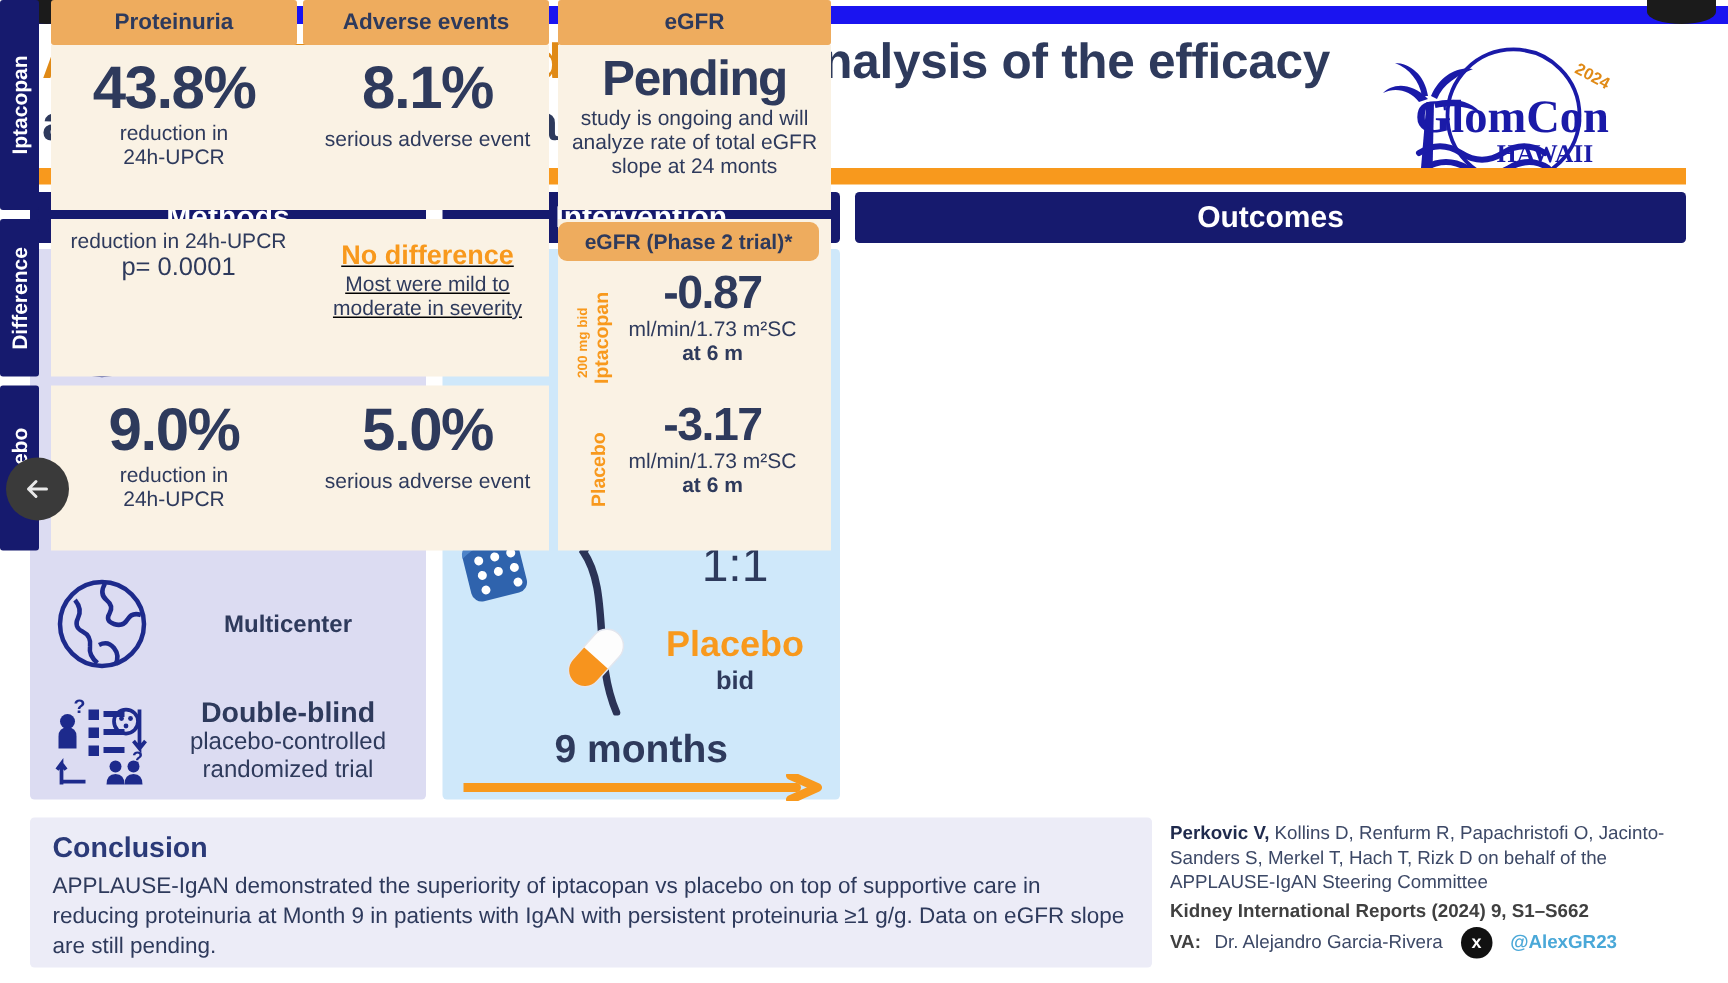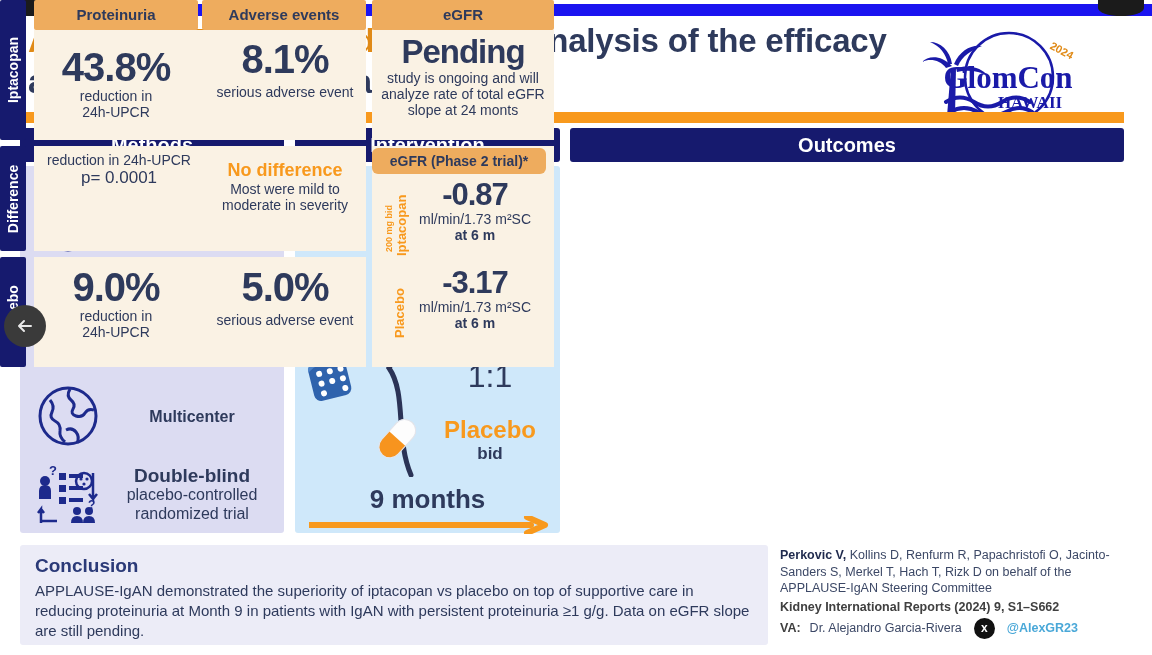--- a/index.html
+++ b/index.html
@@ -302,39 +302,39 @@
     <div class="ohead" style="left:34px; top:0px; width:164px;">Proteinuria</div>
     <div class="ohead" style="left:202px; top:0px; width:164px;">Adverse events</div>
     <div class="ohead" style="left:372px; top:0px; width:182px;">eGFR</div>
 
     <div class="ocell" style="left:34px; top:30px; width:332px; height:110px;"></div>
     <div class="ocell" style="left:372px; top:30px; width:182px; height:110px;"></div>
     <div class="ocell" style="left:34px; top:146px; width:332px; height:105px;"></div>
     <div class="ocell" style="left:34px; top:257px; width:332px; height:110px;"></div>
     <div class="ocell" style="left:372px; top:146px; width:182px; height:221px;"></div>
 
-    <div style="position:absolute; left:34px; top:46px; width:164px;" class="ctr">
+    <div style="position:absolute; left:34px; top:38px; width:164px;" class="ctr">
       <div class="bignum">43.8%</div>
       <div class="subtxt">reduction in</div>
       <div class="subtxt">24h-UPCR</div>
     </div>
     <div style="position:absolute; left:200px; top:38px; width:170px;" class="ctr">
       <div class="bignum">8.1%</div>
       <div class="subtxt" style="margin-top:4px;">serious adverse event</div>
     </div>
     <div style="position:absolute; left:374px; top:34px; width:178px;" class="ctr">
       <div class="bignum" style="font-size:33px; line-height:36px;">Pending</div>
       <div class="subtxt" style="padding:0 4px; line-height:16px;">study is ongoing and will analyze rate of total eGFR slope at 24 monts</div>
     </div>
 
     <div style="position:absolute; left:34px; top:152px; width:170px;" class="ctr">
       <div class="subtxt">reduction in 24h-UPCR</div>
       <div class="subtxt" style="font-size:17px; margin-top:2px;">p= 0.0001</div>
     </div>
-    <div style="position:absolute; left:202px; top:160px; width:166px;" class="ctr">
+    <div style="position:absolute; left:202px; top:160px; width:166px;text-decoration:underline;" class="ctr">
       <div style="font-size:18px; font-weight:bold; color:#f8991d;">No difference</div>
       <div class="subtxt">Most were mild to</div>
       <div class="subtxt">moderate in severity</div>
     </div>
 
     <div style="position:absolute; left:34px; top:266px; width:164px;" class="ctr">
       <div class="bignum">9.0%</div>
       <div class="subtxt">reduction in</div>
       <div class="subtxt">24h-UPCR</div>
     </div>

